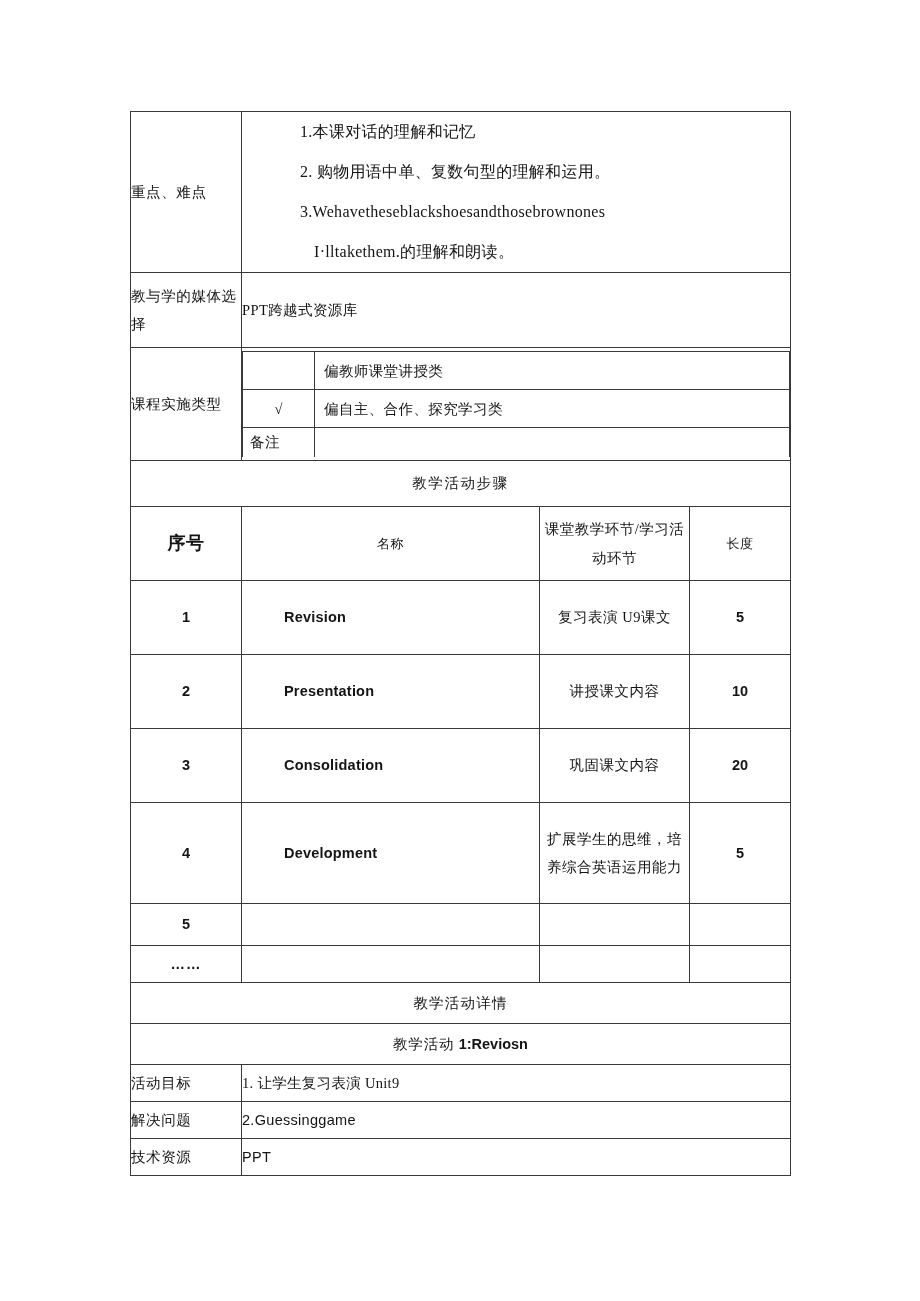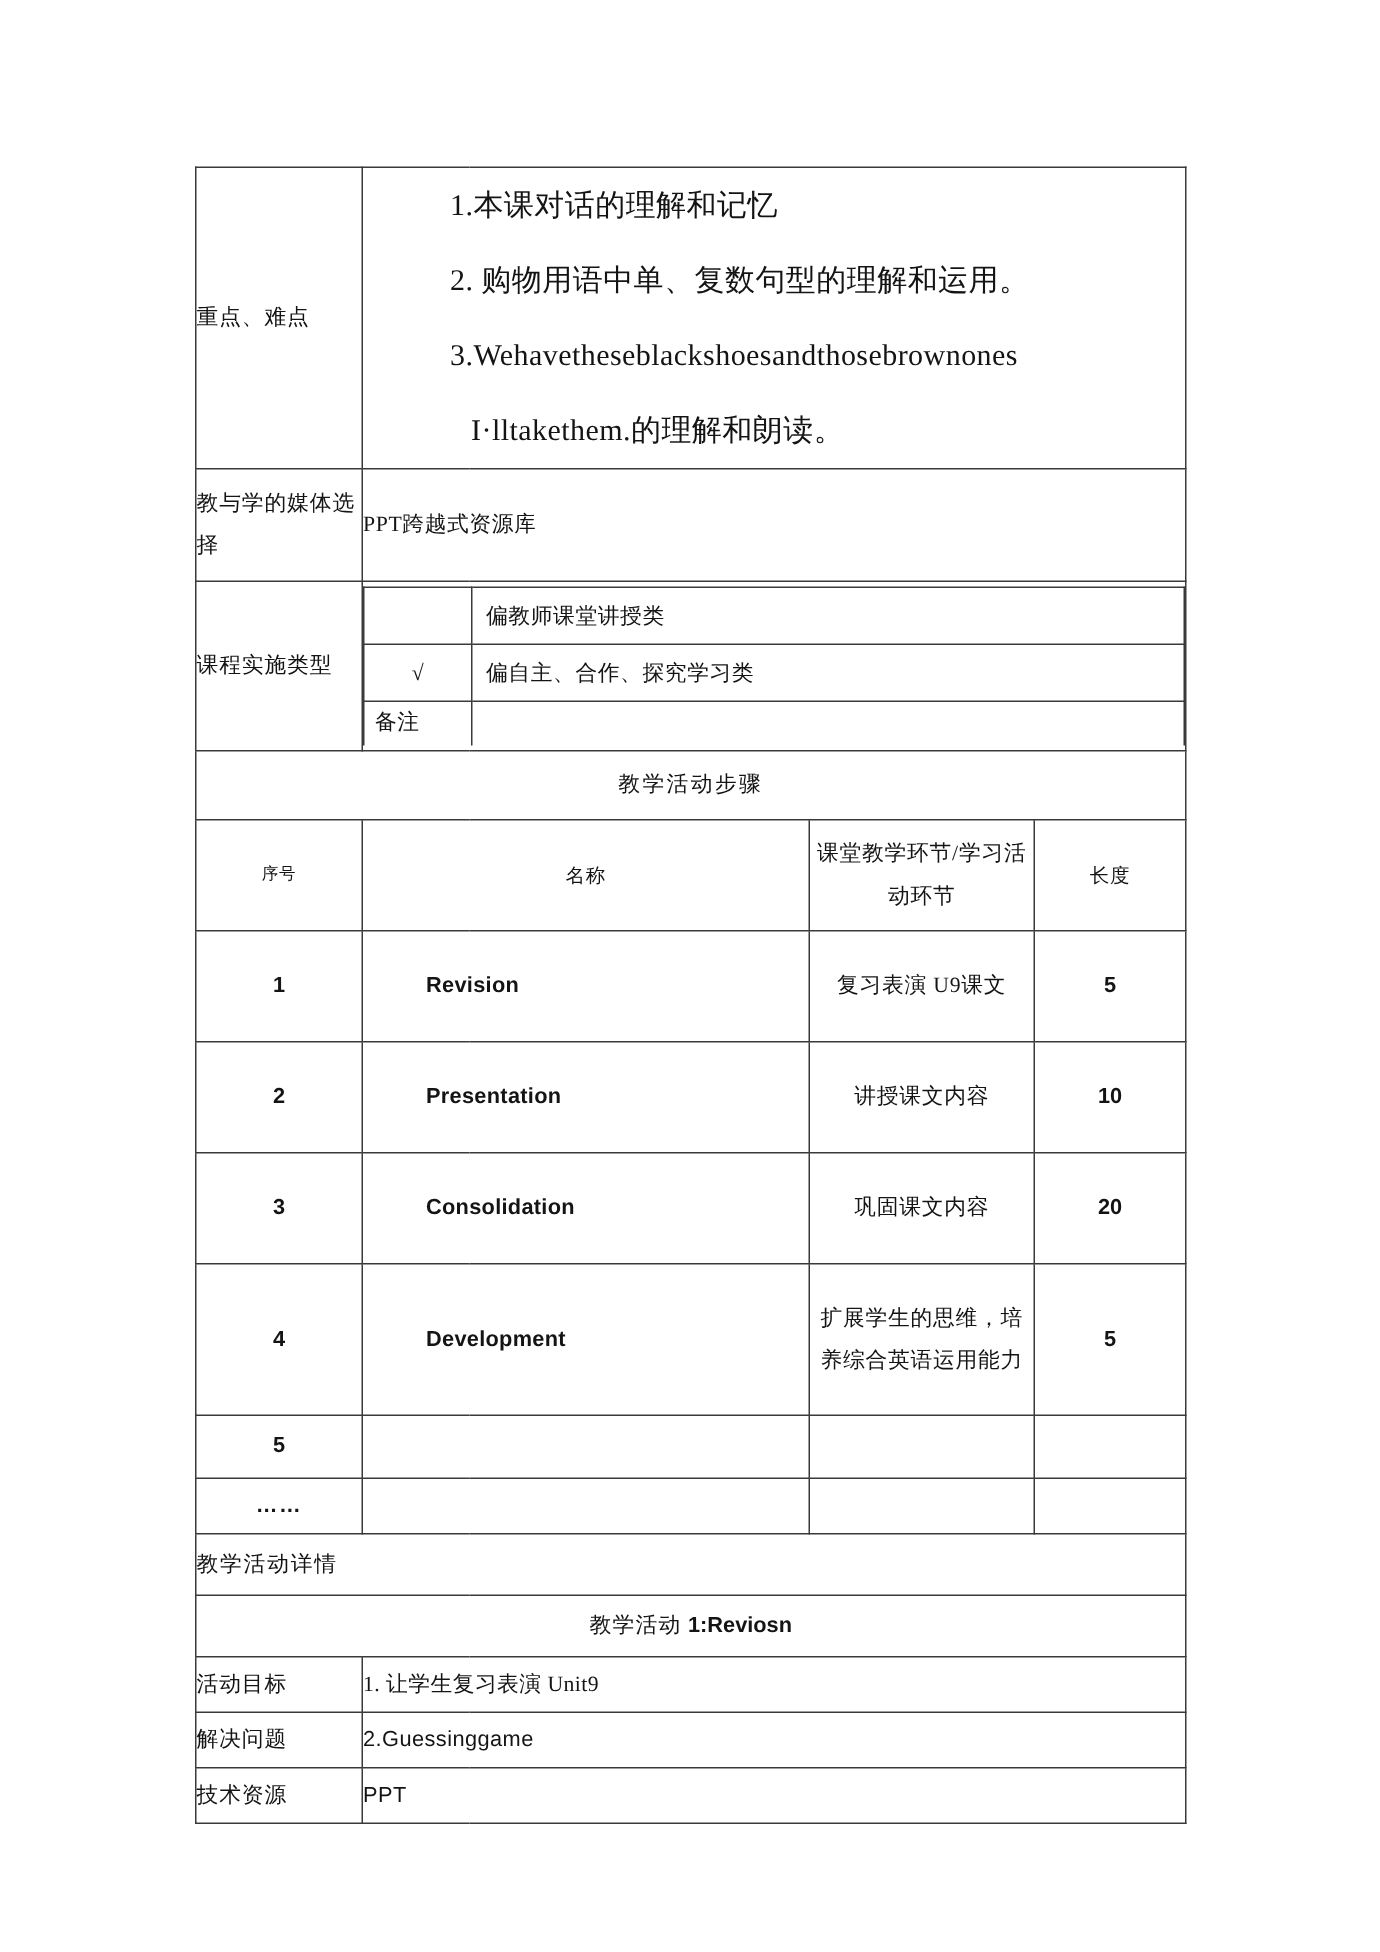--- a/index.html
+++ b/index.html
@@ -82,35 +82,35 @@
     line-height: 2.0;
     text-align: center;
     letter-spacing: 0.5px;
     padding: 3px 2px;
   }
 
   .focus-list p {
     margin: 0;
     padding: 0 0 0 58px;
     line-height: 2.5;
-    font-size: 20px;
+    font-size: 16px;
     letter-spacing: 0.3px;
   }
   .focus-list p.indent2 {
     padding-left: 72px;
   }
 
   .media-cell {
     padding-left: 40px;
     font-size: 14.5px;
     letter-spacing: 0.4px;
   }
 
   .detail-title {
-    text-align: left;
+    text-align: center;
     font-size: 15px;
     letter-spacing: 1.2px;
   }
 
   .activity-title {
     text-align: center;
     font-size: 15px;
     letter-spacing: 0.8px;
   }
   .activity-title .en {
@@ -216,21 +216,21 @@
             </tbody>
           </table>
         </td>
       </tr>
 
       <tr>
         <td colspan="5" class="hdr-center" style="height:45px;">教学活动步骤</td>
       </tr>
 
       <tr>
-        <td class="ctr" style="height:73px;font-size:11px;letter-spacing:0.5px;">序号</td>
+        <td class="ctr" style="height:73px;font-size:18px;letter-spacing:0.5px;font-weight:bold;">序号</td>
         <td colspan="2" class="ctr" style="font-size:13px;letter-spacing:0.5px;">名称</td>
         <td class="cjk-wrap">课堂教学环节/学习活动环节</td>
         <td class="ctr" style="font-size:13px;letter-spacing:0.5px;">长度</td>
       </tr>
 
       <tr>
         <td class="num-bold" style="height:73px;">1</td>
         <td colspan="2" class="eng-bold" style="padding-left:42px;">Revision</td>
         <td class="cjk-wrap">复习表演 U9课文</td>
         <td class="num-bold">5</td>

